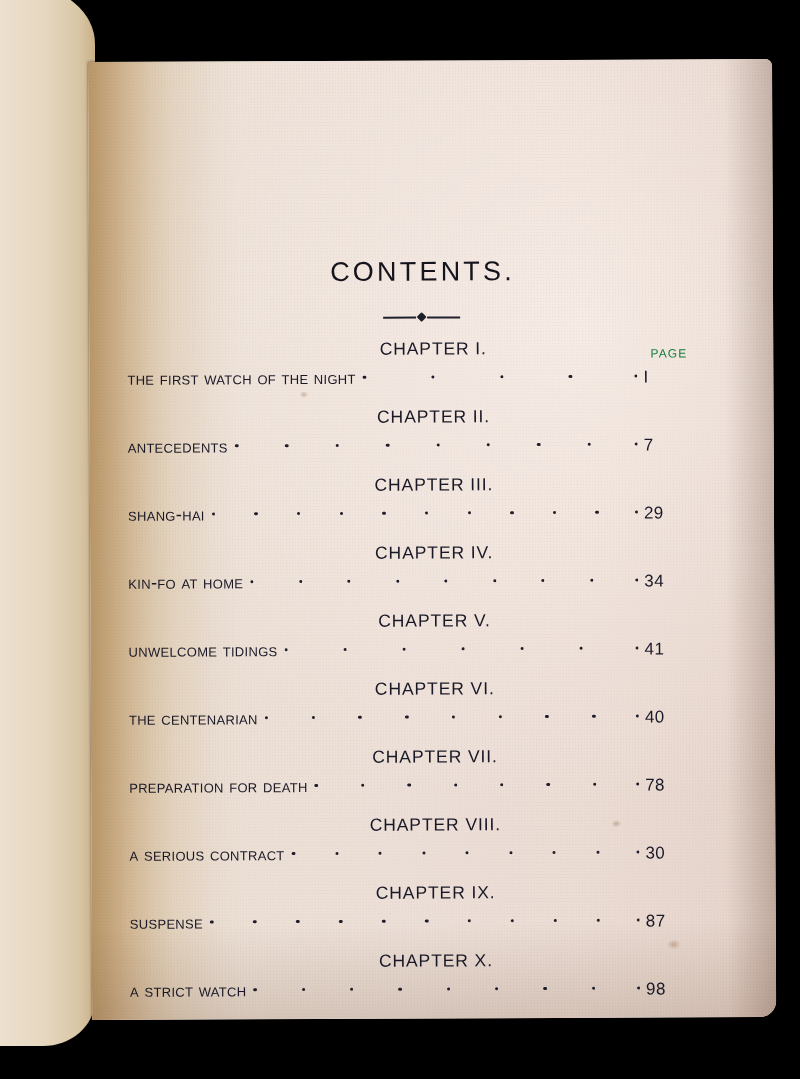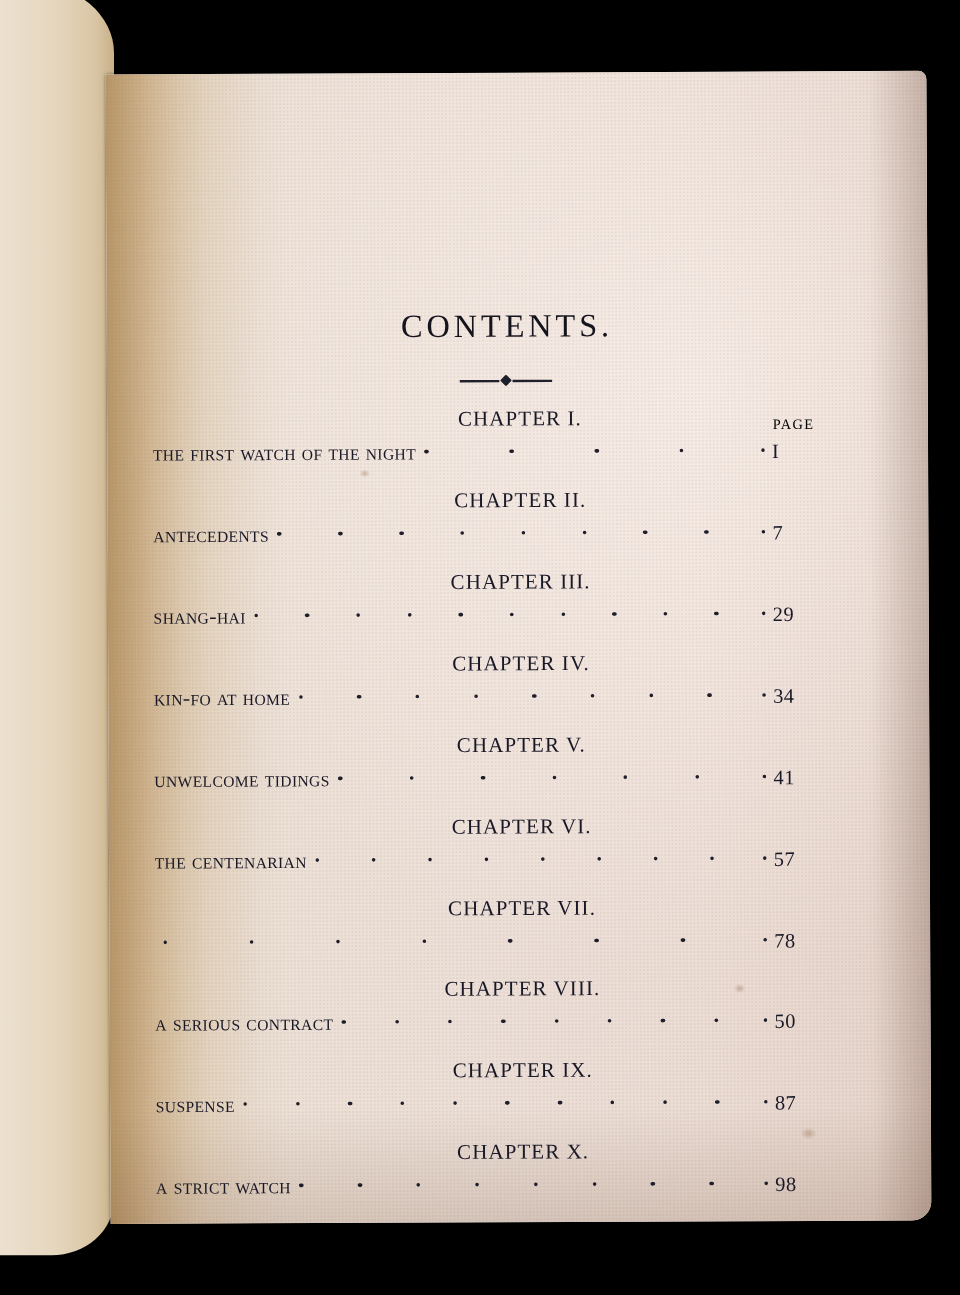--- a/index.html
+++ b/index.html
@@ -5,21 +5,21 @@
   html, body {
     margin: 0; padding: 0;
     width: 800px; height: 1079px;
     background: #000;
     overflow: hidden;
   }
   #photo {
     position: relative;
     width: 800px; height: 1079px;
     background: #000;
-    font-family: Liberation Serif, serif;
+    font-family: Liberation Sans, sans-serif;
   }
 
   
   #verso-page {
     position: absolute;
     left: -40px; top: -14px;
     width: 135px; height: 1060px;
     background:
       linear-gradient(to right,
         #e9dcc8 0%, #ece0cf 30%, #e6d7bf 62%, #d9c6a6 88%, #c9b189 100%);
@@ -147,24 +147,24 @@
     width: 44px;
     text-align: left;
     font-size: 17px;
     letter-spacing: .4px;
     color: #191826;
   }
   .page-label {
     position: absolute;
     right: 0; top: -19px;
     width: 52px;
-    text-align: center;
+    text-align: right;
     font-size: 12px;
     letter-spacing: 1.1px;
-    color: #000000;
+    color: #15803d;
   }
 </style>
 </head>
 <body>
 
 <div id="photo">
 
   <div id="verso-page"></div>
 
   <div id="recto-page">
@@ -283,26 +283,27 @@
                 <i style="left: 0%;"></i>
                 <i style="left: 12.5%;"></i>
                 <i style="left: 25%;"></i>
                 <i style="left: 37.5%;"></i>
                 <i style="left: 50%;"></i>
                 <i style="left: 62.5%;"></i>
                 <i style="left: 75%;"></i>
                 <i style="left: 87.5%;"></i>
                 <i style="left: 100%; margin-left: -3.4px;"></i>
               </span>
-              <span class="page-num">57</span>
+              <span class="page-num">40</span>
             </div>
           </div>
           <div class="chapter-group">
             <div class="chapter-head">CHAPTER VII.</div>
             <div class="entry">
+              <span class="entry-title">Preparation for Death</span>
               <span class="leader">
                 <i style="left: 0%;"></i>
                 <i style="left: 14.2857%;"></i>
                 <i style="left: 28.5714%;"></i>
                 <i style="left: 42.8571%;"></i>
                 <i style="left: 57.1429%;"></i>
                 <i style="left: 71.4286%;"></i>
                 <i style="left: 85.7143%;"></i>
                 <i style="left: 100%; margin-left: -3.4px;"></i>
               </span>
@@ -317,21 +318,21 @@
                 <i style="left: 0%;"></i>
                 <i style="left: 12.5%;"></i>
                 <i style="left: 25%;"></i>
                 <i style="left: 37.5%;"></i>
                 <i style="left: 50%;"></i>
                 <i style="left: 62.5%;"></i>
                 <i style="left: 75%;"></i>
                 <i style="left: 87.5%;"></i>
                 <i style="left: 100%; margin-left: -3.4px;"></i>
               </span>
-              <span class="page-num">50</span>
+              <span class="page-num">30</span>
             </div>
           </div>
           <div class="chapter-group">
             <div class="chapter-head">CHAPTER IX.</div>
             <div class="entry">
               <span class="entry-title">Suspense</span>
               <span class="leader">
                 <i style="left: 0%;"></i>
                 <i style="left: 10%;"></i>
                 <i style="left: 20%;"></i>

